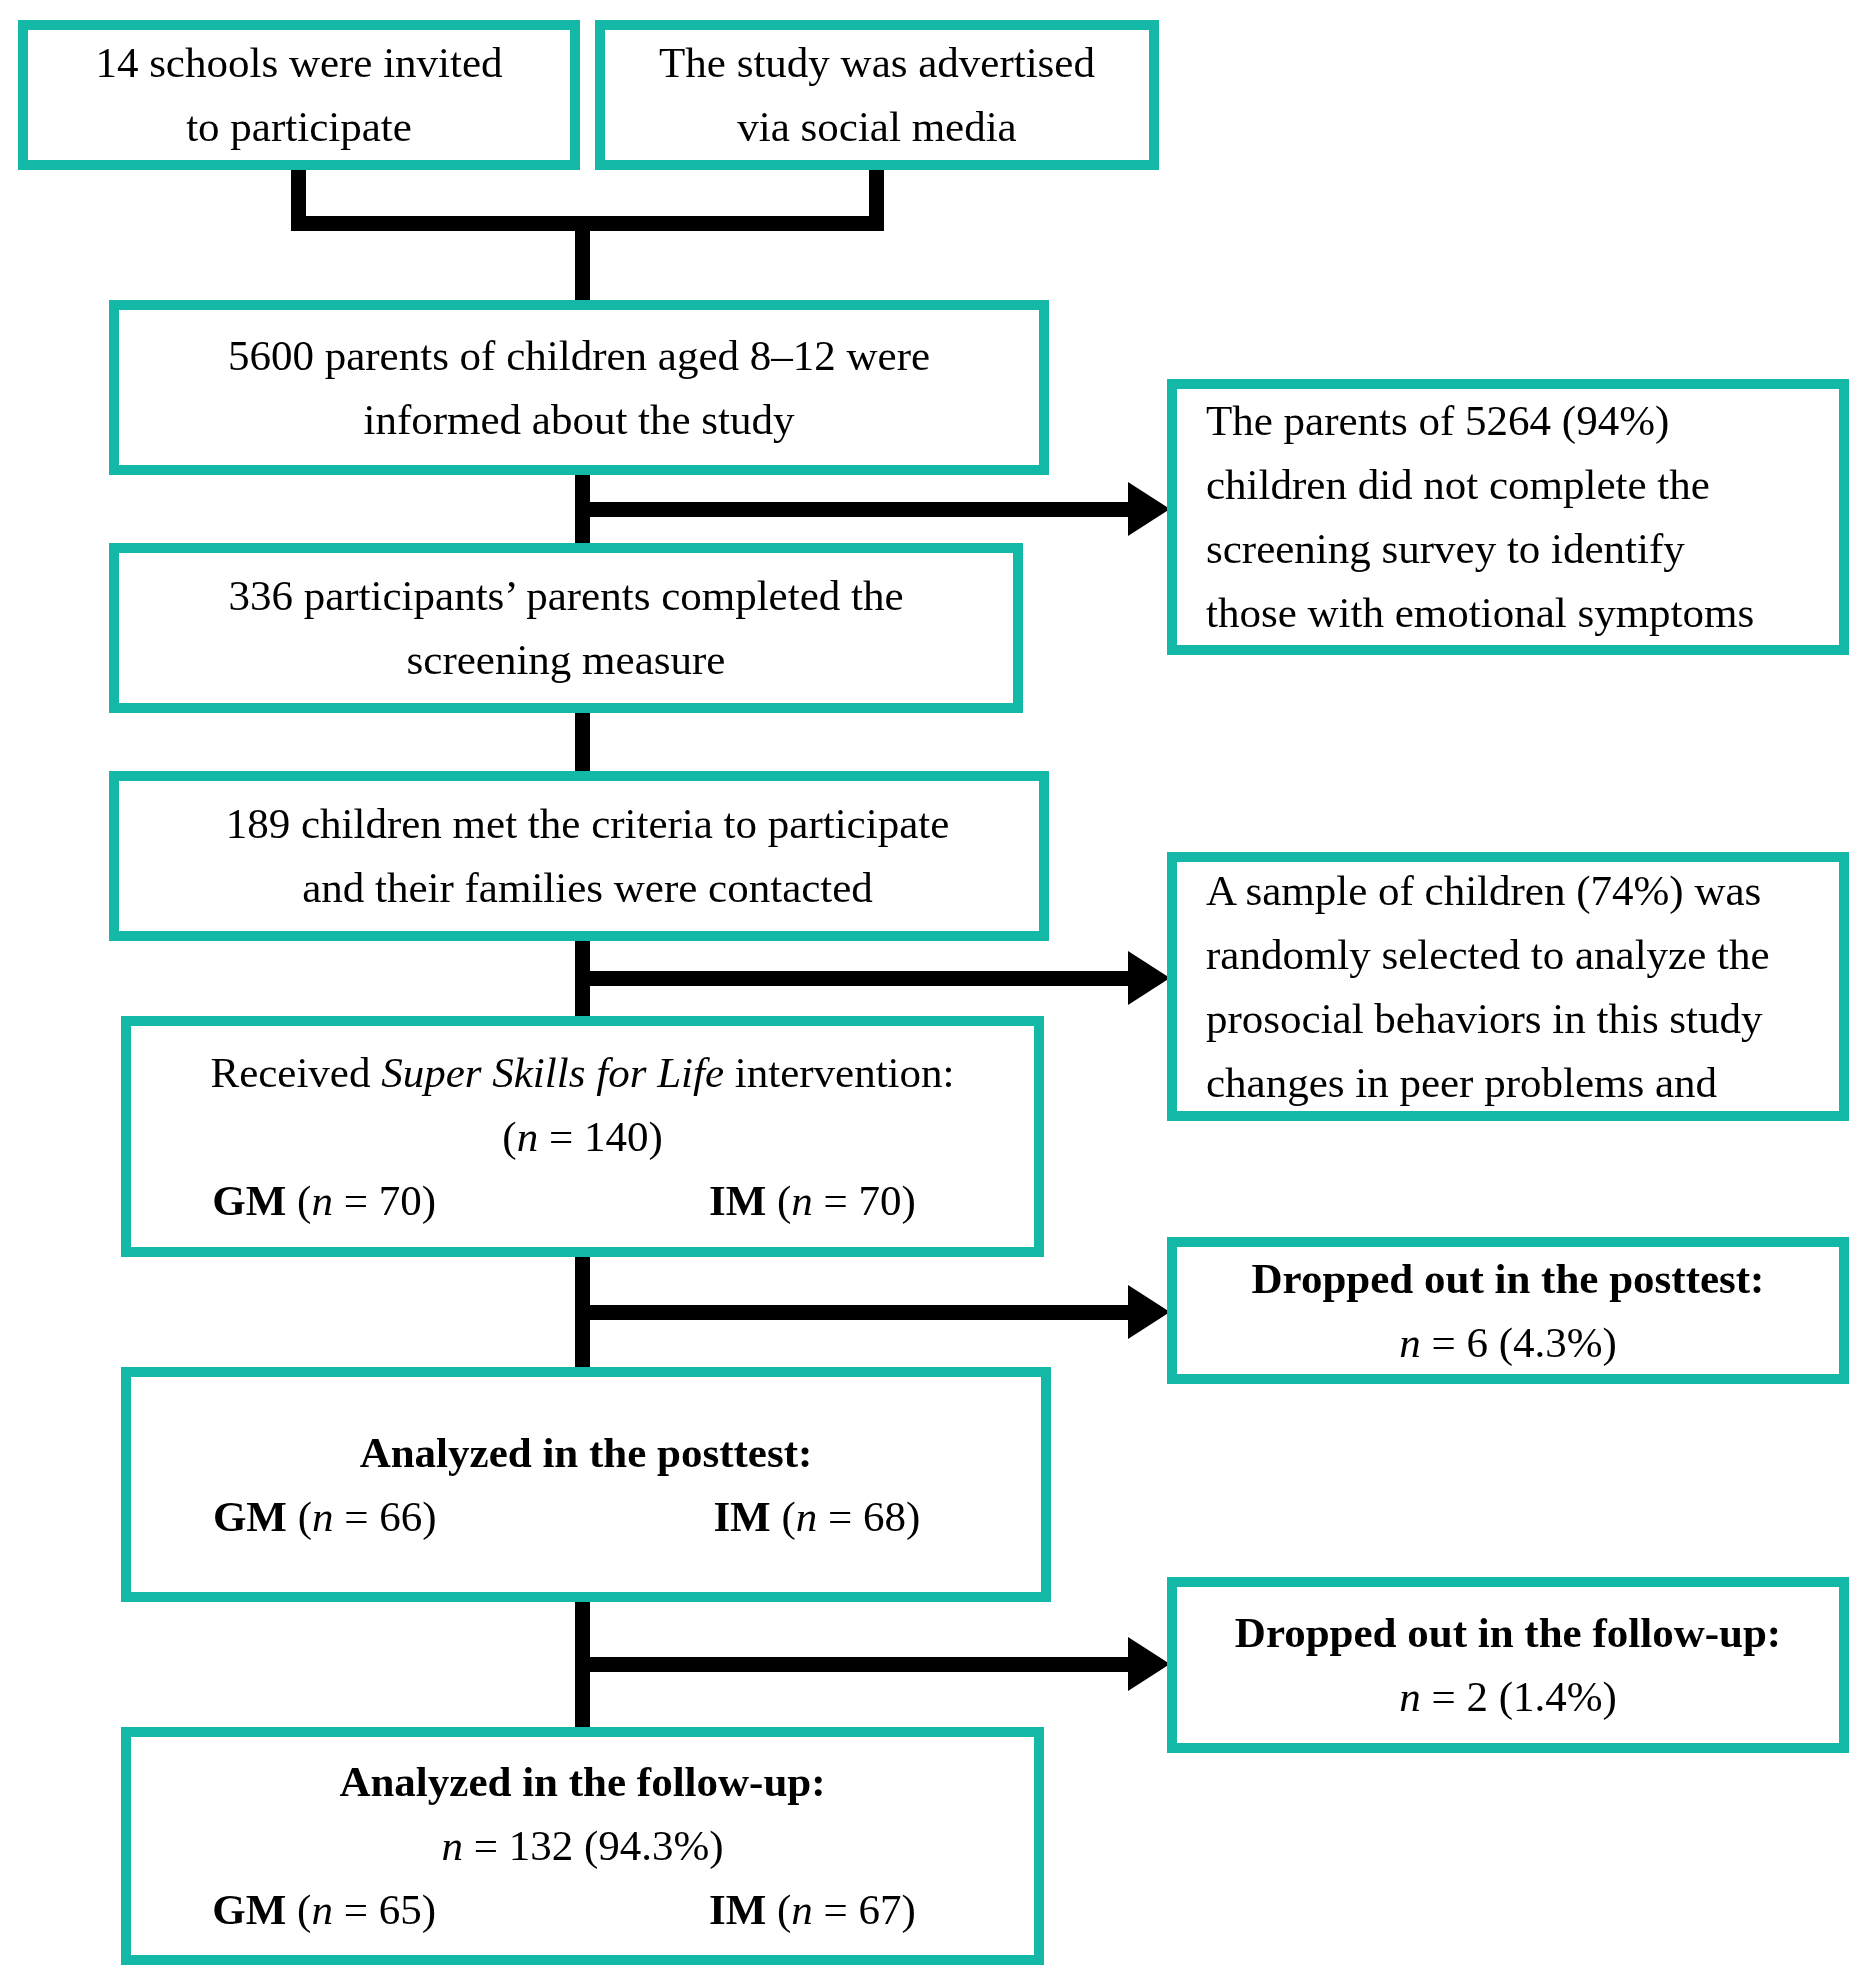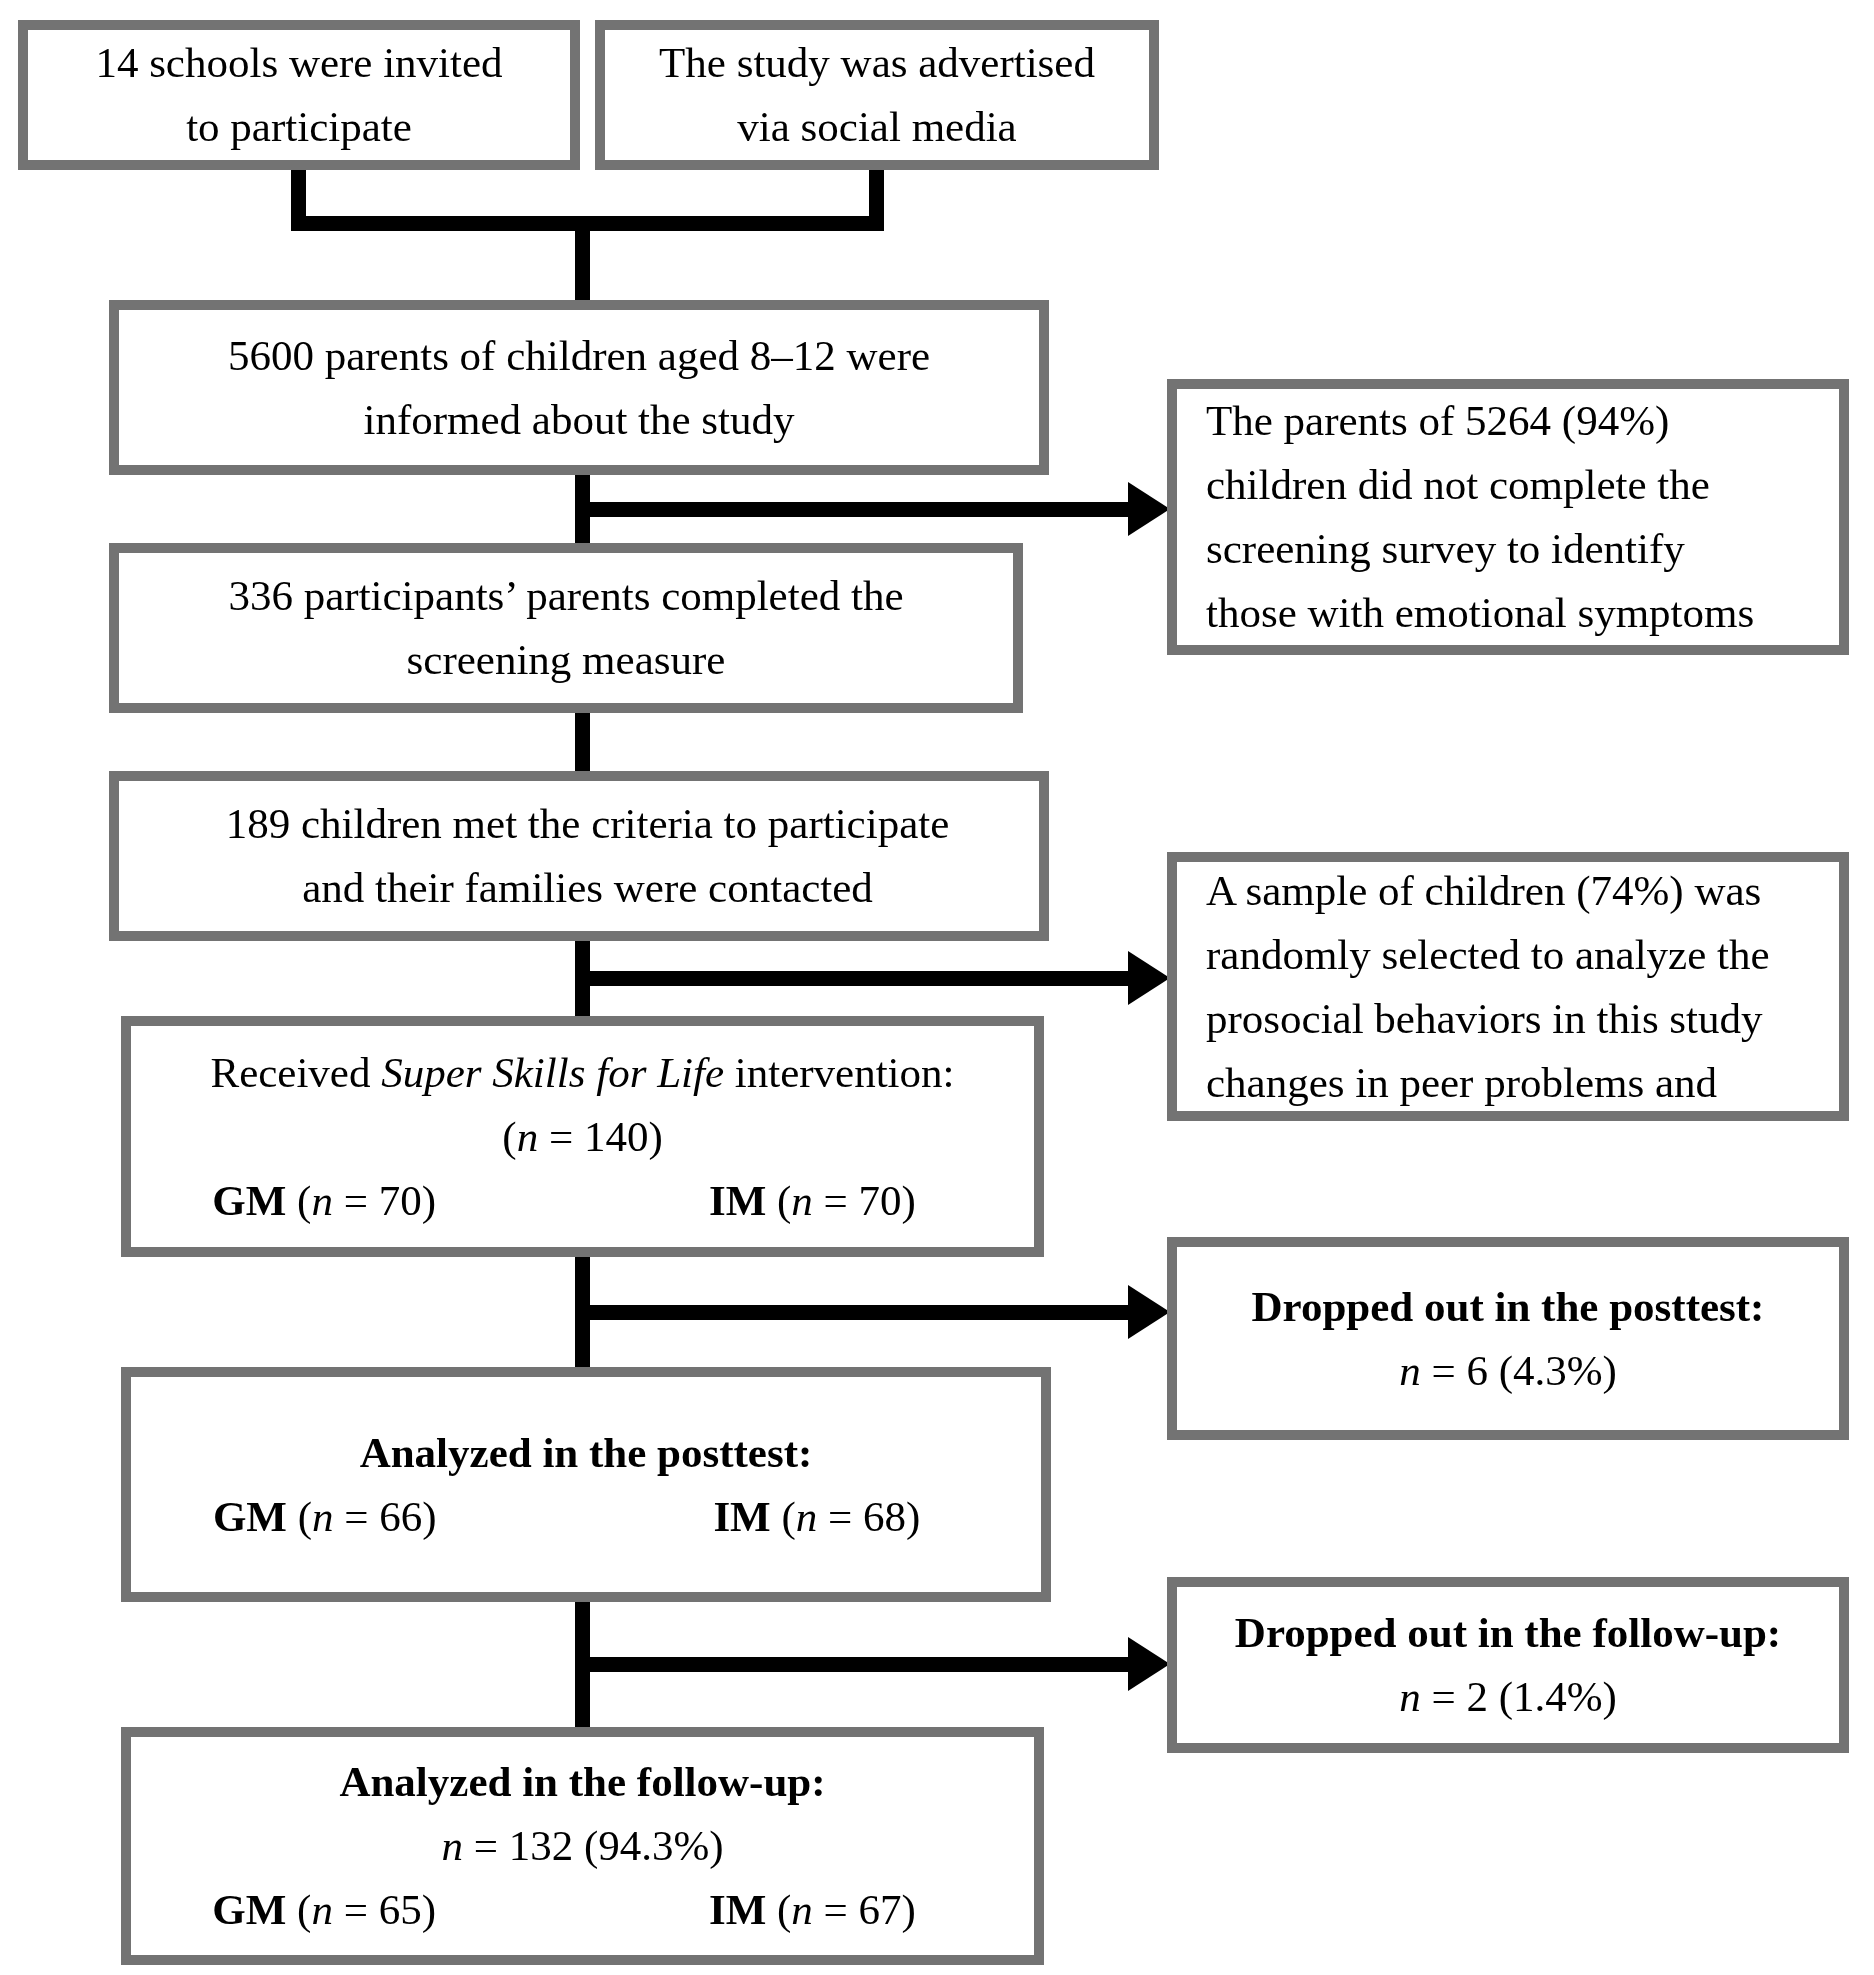--- a/index.html
+++ b/index.html
@@ -13,21 +13,21 @@
     height: 1975px;
     background: #ffffff;
     font-family: "Liberation Serif", "DejaVu Serif", serif;
     color: #000000;
     font-size: 43px;
     line-height: 64px;
   }
   .box {
     position: absolute;
     box-sizing: border-box;
-    border: 10px solid #737373;
+    border: 10px solid #14b8a6;
     background: #ffffff;
     display: flex;
     flex-direction: column;
     justify-content: center;
     align-items: center;
     text-align: center;
   }
   .box.left {
     align-items: flex-start;
     text-align: center;
@@ -145,21 +145,21 @@
     <div class="line">those with emotional symptoms</div>
   </div>
 
   <div class="box left" style="left:1167px; top:852px; width:682px; height:269px;">
     <div class="line">A sample of children (74%) was</div>
     <div class="line">randomly selected to analyze the</div>
     <div class="line">prosocial behaviors in this study</div>
     <div class="line">changes in peer problems and</div>
   </div>
 
-  <div class="box" style="left:1167px; top:1237px; width:682px; height:203px;">
+  <div class="box" style="left:1167px; top:1237px; width:682px; height:147px;">
     <div class="line bd">Dropped out in the posttest:</div>
     <div class="line"><span class="it">n</span><span> = 6 (4.3%)</span></div>
   </div>
 
   <div class="box" style="left:1167px; top:1577px; width:682px; height:176px;">
     <div class="line bd">Dropped out in the follow-up:</div>
     <div class="line"><span class="it">n</span><span> = 2 (1.4%)</span></div>
   </div>
 
 </div>

